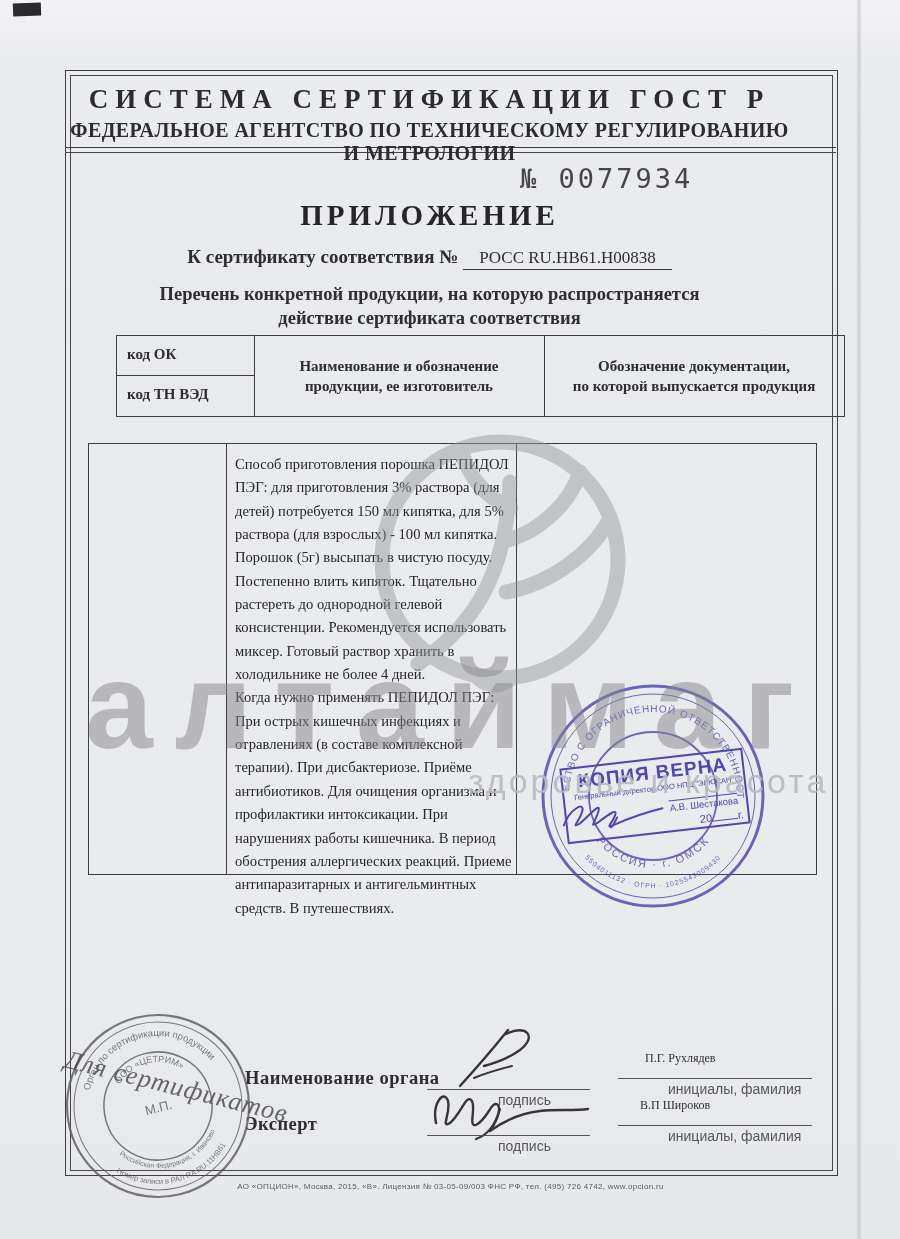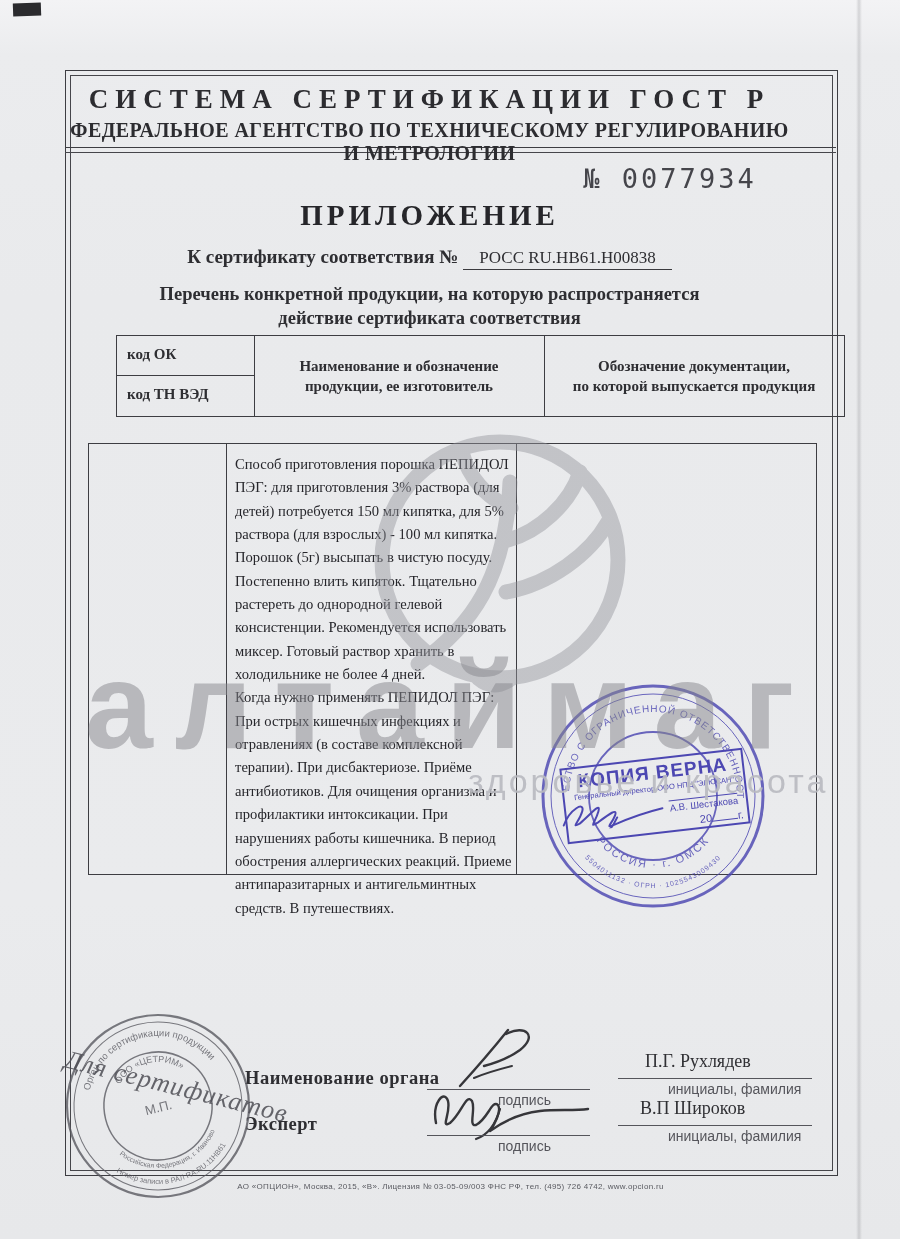--- a/index.html
+++ b/index.html
@@ -11,21 +11,21 @@
     background:linear-gradient(90deg,rgba(120,120,125,0),rgba(120,120,125,.25),rgba(120,120,125,0));}
   
   .frame{position:absolute;left:65px;top:70px;width:771px;height:1104px;border:1.5px solid #3d3d42;}
   .frame-inner{position:absolute;left:4px;top:4px;right:4px;bottom:4px;border:1px solid #46464b;}
   .hr-dbl{position:absolute;left:65px;top:147px;width:771px;height:4px;
     border-top:1.5px solid #3d3d42;border-bottom:1px solid #46464b;}
   
   .t-center{position:absolute;left:65px;width:729px;text-align:center;}
   .sys-title{top:84px;font-size:27px;font-weight:bold;letter-spacing:7px;color:#2c2c30;}
   .agency{top:119px;font-size:20px;font-weight:bold;letter-spacing:.4px;color:#2c2c30;}
-  .blank-no{position:absolute;left:520px;top:163px;width:300px;text-align:center;
+  .blank-no{position:absolute;left:520px;top:163px;width:300px;text-align:left;
     font-family:"DejaVu Sans Mono", monospace;font-size:27px;letter-spacing:3px;color:#45454b;}
   .doc-title{top:199px;font-size:29px;font-weight:bold;letter-spacing:4px;color:#26262a;}
   .cert-line{top:246px;font-size:19px;font-weight:bold;}
   .cert-num{font-size:17px;font-weight:normal;border-bottom:1.5px solid #3a3a3e;padding:0 16px 2px 16px;}
   .intro1{top:284px;font-size:18.5px;font-weight:bold;}
   .intro2{top:308px;font-size:18.5px;font-weight:bold;}
   
   .tbl{position:absolute;left:88px;width:727px;border:1.5px solid #3d3d42;}
   .tbl-head{top:335px;height:80px;margin-left:28px;}
   .tbl-body{top:443px;height:430px;}
@@ -64,21 +64,21 @@
     color:#4d4d54;opacity:.85;transform:rotate(14deg);letter-spacing:1px;}
   
   .sig-label{position:absolute;left:245px;font-size:18.5px;font-weight:bold;letter-spacing:.5px;}
   .lbl-head{top:1068px;} .lbl-expert{top:1114px;}
   .sig-line{position:absolute;height:0;border-bottom:1.2px solid #55555b;}
   .sl1{left:427px;top:1089px;width:163px;} .sl2{left:427px;top:1135px;width:163px;}
   .nl1{left:618px;top:1078px;width:194px;} .nl2{left:618px;top:1125px;width:194px;}
   .sig-caption{position:absolute;font-family:"Liberation Sans", sans-serif;font-size:14px;color:#55555b;}
   .cap-s1{left:498px;top:1092px;} .cap-s2{left:498px;top:1138px;}
   .cap-n1{left:668px;top:1081px;} .cap-n2{left:668px;top:1128px;}
-  .sig-name{position:absolute;font-size:18px;color:#303034;}
+  .sig-name{position:absolute;font-size:12px;color:#303034;}
   .nm1{left:645px;top:1051px;} .nm2{left:640px;top:1098px;}
   .sig-svg{position:absolute;}
   .sg1{left:440px;top:1022px;} .sg2{left:428px;top:1083px;}
   
   .imprint{position:absolute;left:65px;top:1182px;width:771px;text-align:center;
     font-family:"Liberation Sans", sans-serif;font-size:8px;letter-spacing:.3px;color:#595a60;}
   svg text{font-family:"Liberation Sans", sans-serif;}
 </style>
 </head>
 <body>

